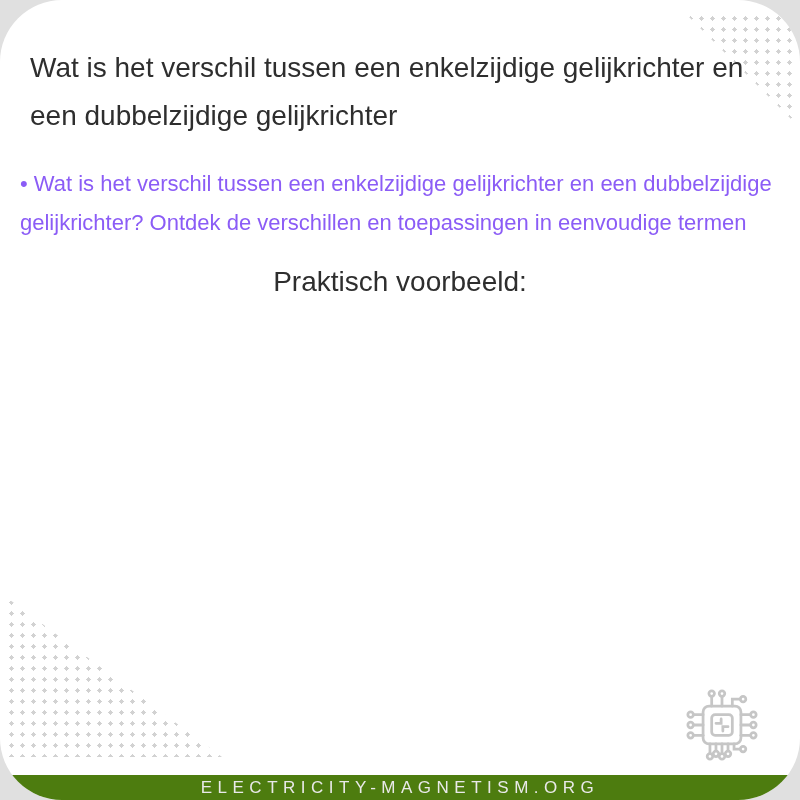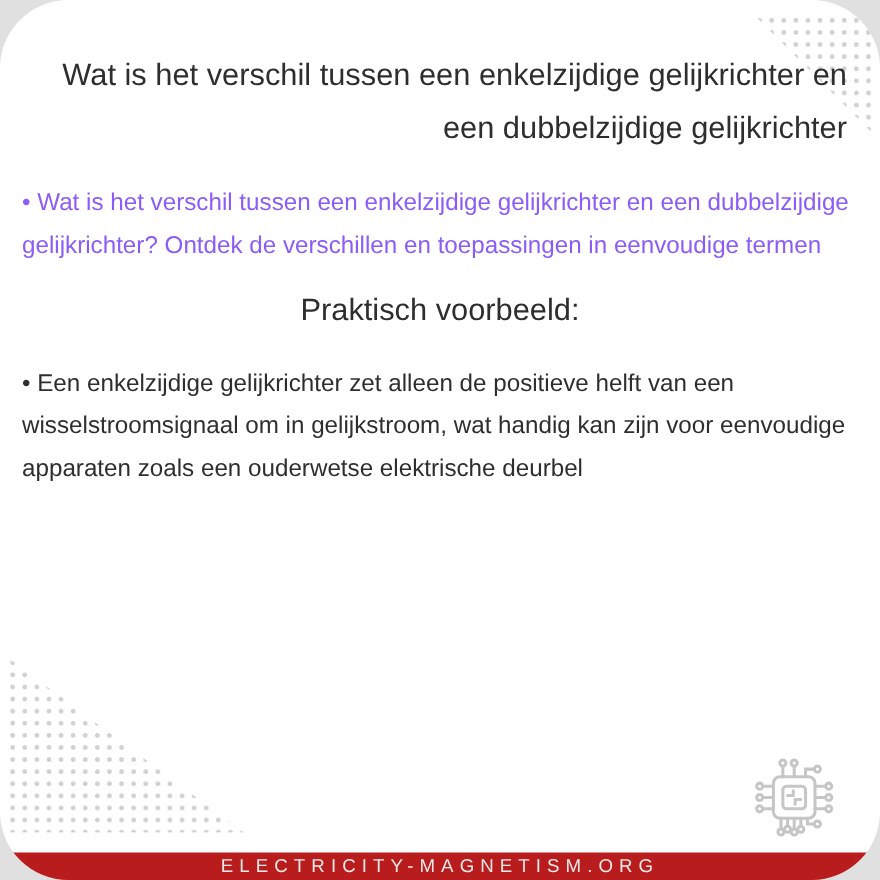--- a/index.html
+++ b/index.html
@@ -22,21 +22,21 @@
     position: relative;
     z-index: 2;
     padding: 0 20px;
     color: #2e2e2e;
   }
   .page-title {
     margin: 44px 10px 0 10px;
     font-size: 28px;
     line-height: 48px;
     font-weight: 400;
-    text-align: right;
+    text-align: left;
     color: #2e2e2e;
   }
   .intro {
     margin: 24px 0 0 0;
     font-size: 22px;
     line-height: 39px;
     color: #8b5cf6;
   }
   .section-heading {
     margin: 22px 0 0 0;
@@ -82,21 +82,21 @@
     width: 90px;
     height: 86px;
     z-index: 1;
   }
   .footer-band {
     position: absolute;
     left: 0;
     bottom: 0;
     width: 100%;
     height: 25px;
-    background: #b91c1c;
+    background: #4d7c0f;
     z-index: 3;
     text-align: center;
     margin-top: 28px;
   }
   .footer-band span {
     font-size: 17px;
     line-height: 25px;
     letter-spacing: 5.5px;
     color: #e9e9e9;
     font-weight: 400;
@@ -152,21 +152,20 @@
   </svg>
 
   <div class="content">
     <h1 class="page-title">Wat is het verschil tussen een enkelzijdige gelijkrichter en een dubbelzijdige gelijkrichter</h1>
 
     <p class="intro">• Wat is het verschil tussen een enkelzijdige gelijkrichter en een dubbelzijdige gelijkrichter? Ontdek de verschillen en toepassingen in eenvoudige termen</p>
 
     <h2 class="section-heading">Praktisch voorbeeld:</h2>
 
     <div class="bullets">
-      <p>• Een enkelzijdige gelijkrichter zet alleen de positieve helft van een wisselstroomsignaal om in gelijkstroom, wat handig kan zijn voor eenvoudige apparaten zoals een ouderwetse elektrische deurbel</p>
     </div>
   </div>
 
   <div class="footer-band">
     <span>ELECTRICITY-MAGNETISM.ORG</span>
   </div>
 
 </div>
 
 </body></html>

